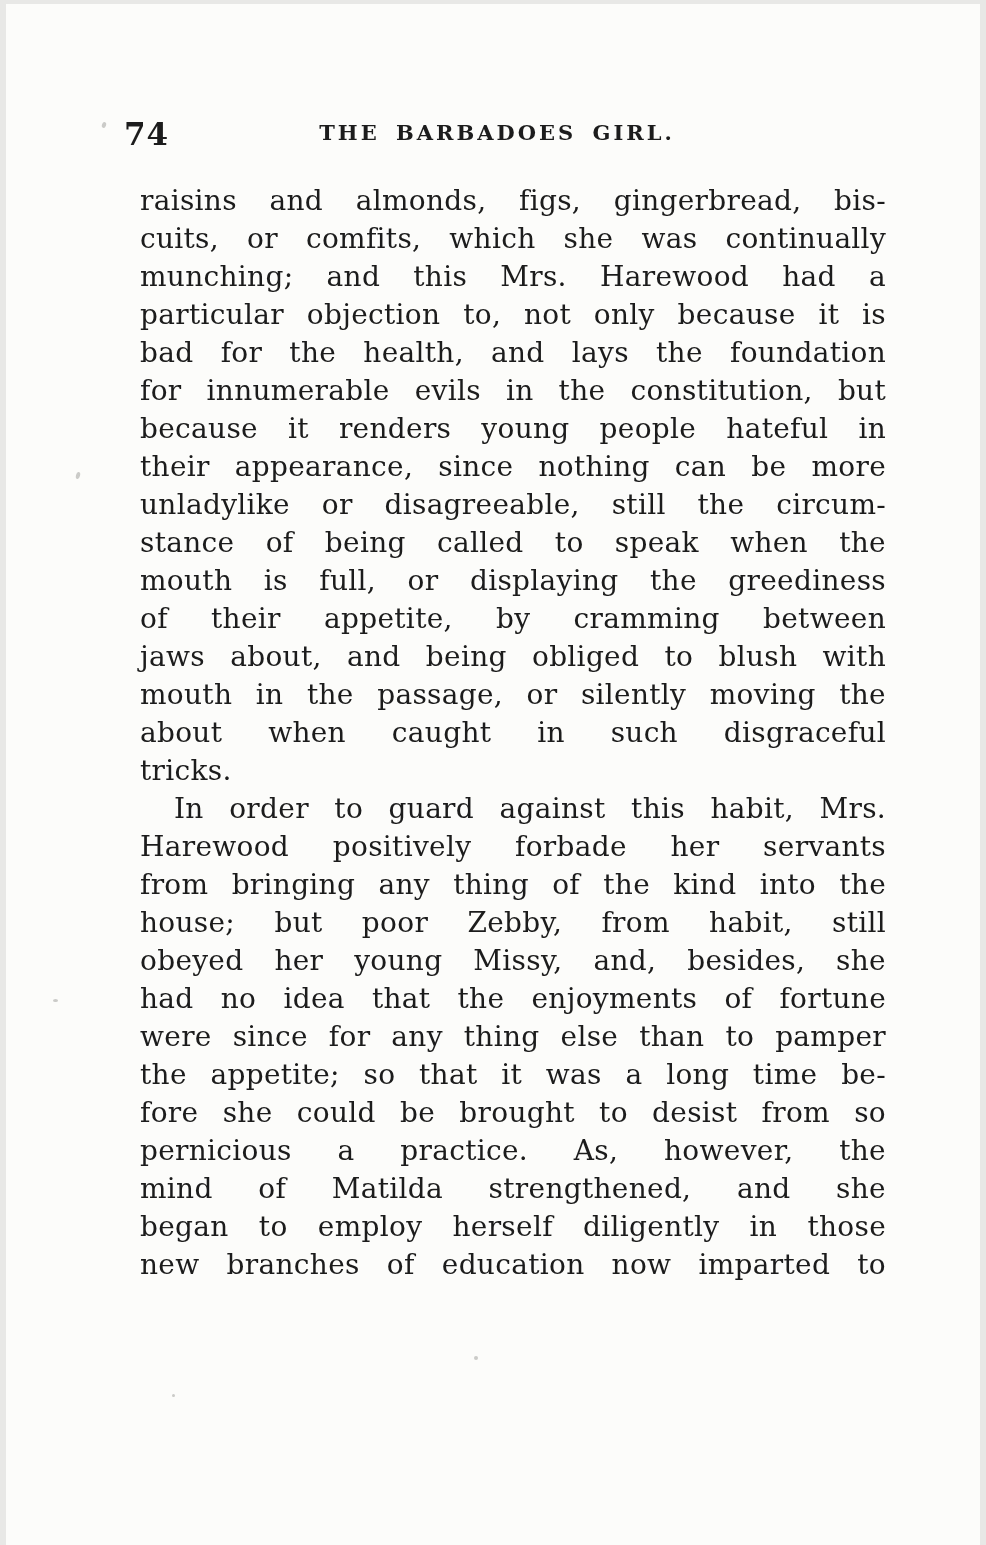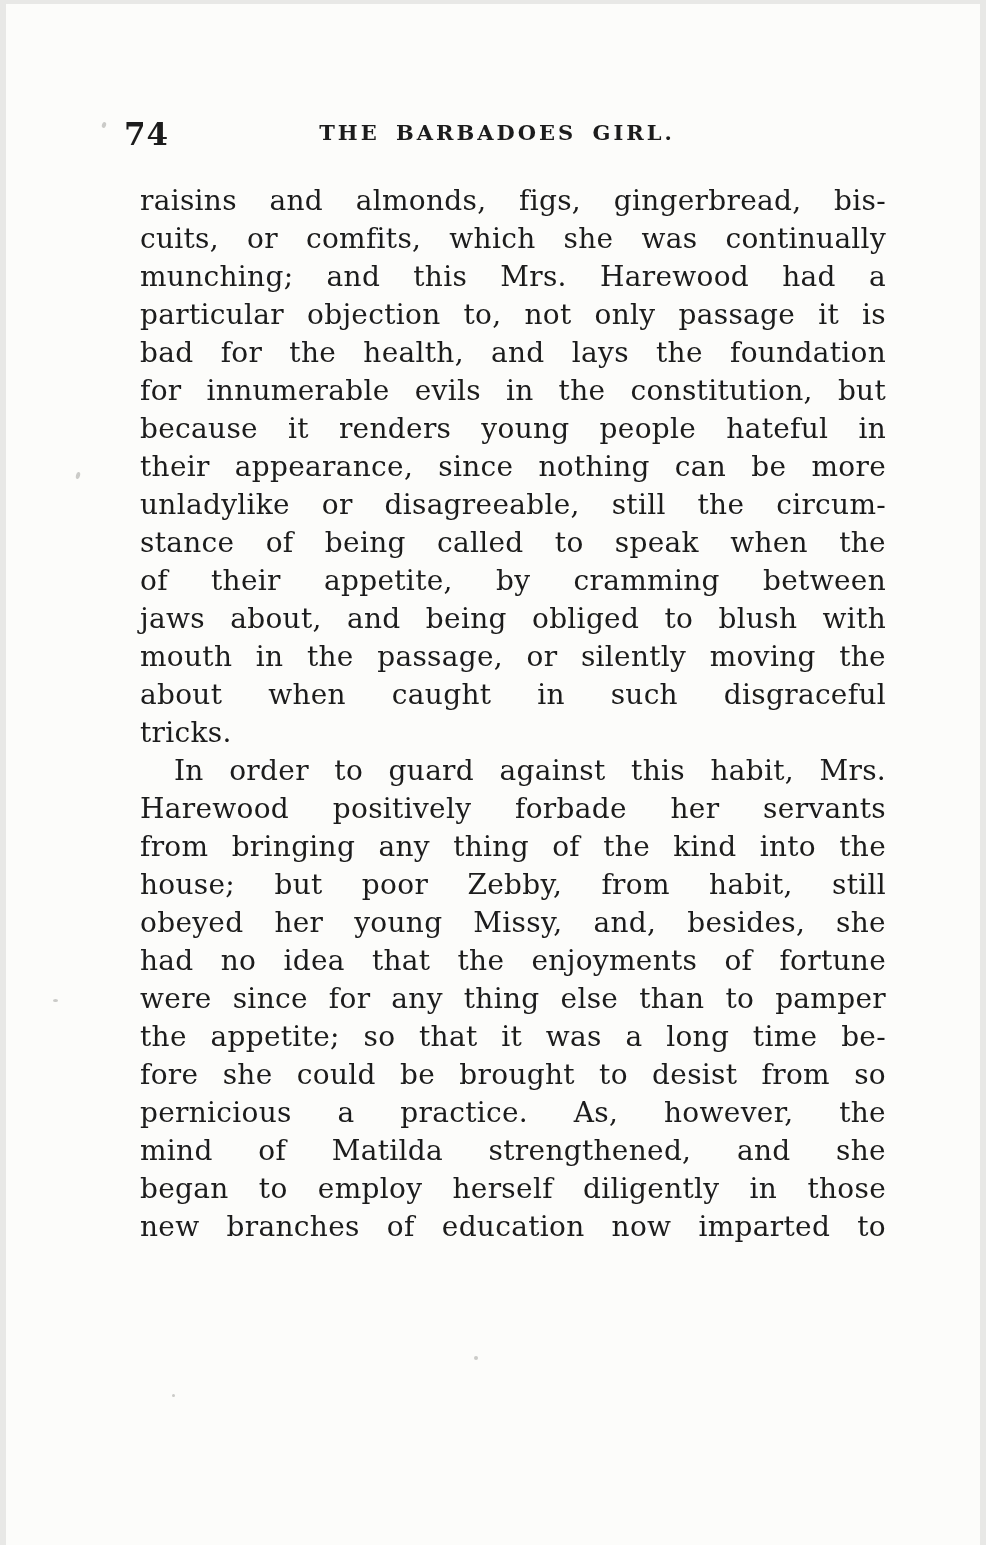--- a/index.html
+++ b/index.html
@@ -92,27 +92,28 @@
   <div class="header-row">
     <span class="page-number">74</span>
     <span class="running-head">THE BARBADOES GIRL.</span>
   </div>
 
   <div class="text-block" id="text-block">
       <div class="paragraph">
         <div class="text-line">raisins and almonds, figs, gingerbread, bis-</div>
         <div class="text-line">cuits, or comfits, which she was continually</div>
         <div class="text-line">munching; and this Mrs. Harewood had a</div>
-        <div class="text-line">particular objection to, not only passage it is</div>
+        <div class="text-line">particular objection to, not only because it is</div>
         <div class="text-line">bad for the health, and lays the foundation</div>
         <div class="text-line">for innumerable evils in the constitution, but</div>
         <div class="text-line">because it renders young people hateful in</div>
         <div class="text-line">their appearance, since nothing can be more</div>
         <div class="text-line">unladylike or disagreeable, still the circum-</div>
         <div class="text-line">stance of being called to speak when the</div>
+        <div class="text-line">mouth is full, or displaying the greediness</div>
         <div class="text-line">of their appetite, by cramming between</div>
         <div class="text-line">jaws about, and being obliged to blush with</div>
         <div class="text-line">mouth in the passage, or silently moving the</div>
         <div class="text-line">about when caught in such disgraceful</div>
         <div class="text-line no-justify">tricks.</div>
       </div>
       <div class="paragraph">
         <div class="text-line indent">In order to guard against this habit, Mrs.</div>
         <div class="text-line">Harewood positively forbade her servants</div>
         <div class="text-line">from bringing any thing of the kind into the</div>

